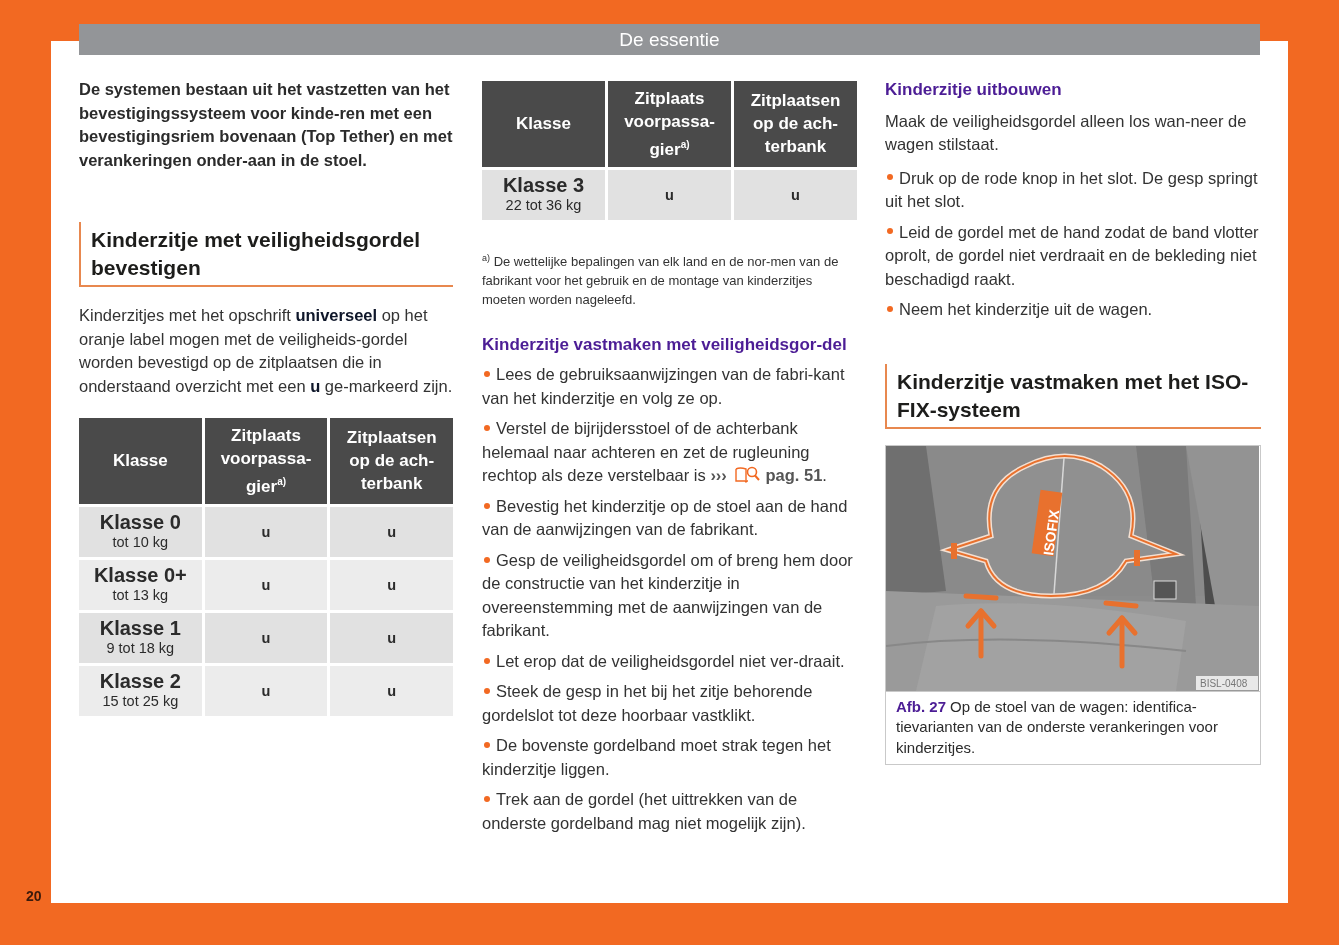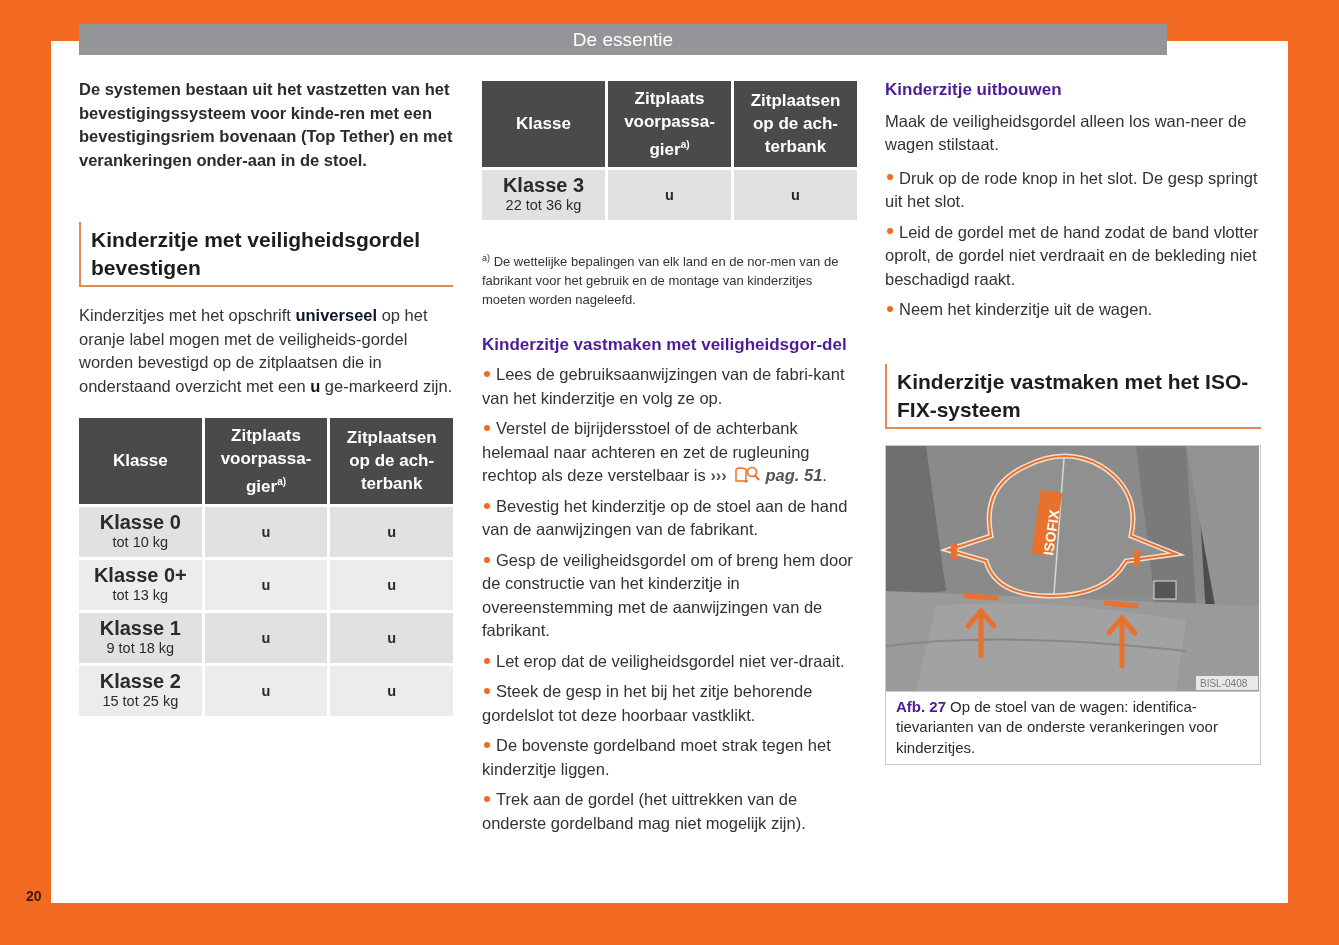--- a/index.html
+++ b/index.html
@@ -1,19 +1,19 @@
 <!DOCTYPE html>
 <html><head>
 <meta charset="utf-8">
 <style>
   * { box-sizing: border-box; margin: 0; padding: 0; }
   html, body { width: 1339px; height: 945px; overflow: hidden; }
   body { background: #f26922; font-family: "Liberation Sans", "DejaVu Sans", sans-serif; color: #2b2b2b; position: relative; }
   .page { position: absolute; left: 51px; top: 41px; width: 1237px; height: 862px; background: #ffffff; }
-  .header-bar { position: absolute; left: 79px; top: 24px; width: 1088px; height: 31px; background: #939598; color: #ffffff; text-align: center; font-size: 19px; line-height: 31px; font-weight: normal; }
+  .header-bar { position: absolute; left: 79px; top: 24px; width: 1181px; height: 31px; background: #939598; color: #ffffff; text-align: center; font-size: 19px; line-height: 31px; font-weight: normal; }
   .page-number { position: absolute; left: 26px; top: 888px; font-size: 14px; font-weight: bold; color: #3a1a0c; }
 
   .col { position: absolute; top: 78px; }
   .col1 { left: 79px; width: 374px; }
   .col2 { left: 482px; width: 375px; }
   .col3 { left: 885px; width: 376px; }
 
   .intro-bold { font-weight: bold; font-size: 16.5px; line-height: 23.5px; color: #2b2b2b; }
   .section-heading { border-left: 2px solid #e8884f; border-bottom: 2px solid #e8884f; padding: 4px 0 3px 10px; font-weight: bold; font-size: 21px; line-height: 28px; color: #1d1d1b; }
   .body-text { font-size: 16.5px; line-height: 23.5px; color: #333333; }
@@ -30,21 +30,21 @@
   .cls-weight { display: block; }
   .u-mark { font-weight: bold; }
 
   .footnote { font-size: 13px; line-height: 19px; color: #333333; margin-top: 26px; }
   .footnote sup { font-size: 9px; }
 
   ul.bullets { list-style: none; }
   ul.bullets li { font-size: 16.5px; line-height: 23.5px; color: #333333; margin-top: 7px; }
   .dot { display: inline-block; width: 6px; height: 6px; background: #f26922; border-radius: 50%; vertical-align: middle; margin: 0 6px 4px 2px; }
   .ref { font-weight: bold; color: #555555; }
-  .ref-page { font-weight: bold; color: #555555; font-style: italic; }
+  .ref-page { font-weight: bold; color: #555555; }
 
   .warning-box { border: 3px solid #e8712e; height: 62px; position: relative; margin-top: 14px; }
   .warning-box .warn-big { position: absolute; left: 10px; top: 5px; width: 46px; height: 44px; }
   .warning-box .warn-text { position: absolute; left: 95px; top: 8px; font-size: 14.5px; line-height: 20px; font-weight: bold; color: #555555; }
   .warn-small { display: inline-block; width: 16px; height: 14px; vertical-align: -1px; }
 
   .figure { border: 1px solid #c9c9c9; margin-top: 16px; }
   .figure-image { width: 373px; height: 245px; display: block; }
   .figure-caption { padding: 5px 10px 6px 10px; font-size: 15px; line-height: 20.5px; color: #2b2b2b; border-top: 1px solid #c9c9c9; }
   .fig-label { color: #4c1d95; font-weight: bold; margin-right: 4px; text-align: right; }

